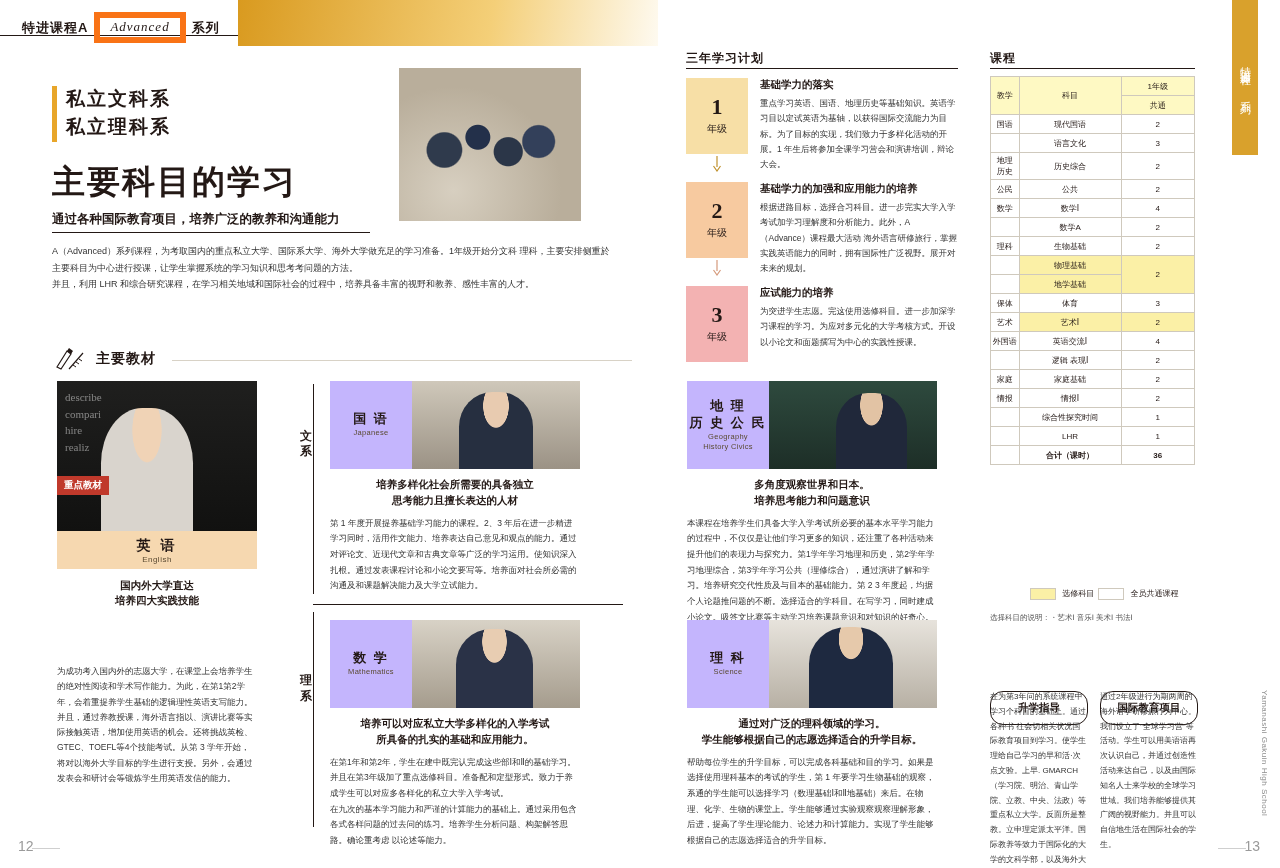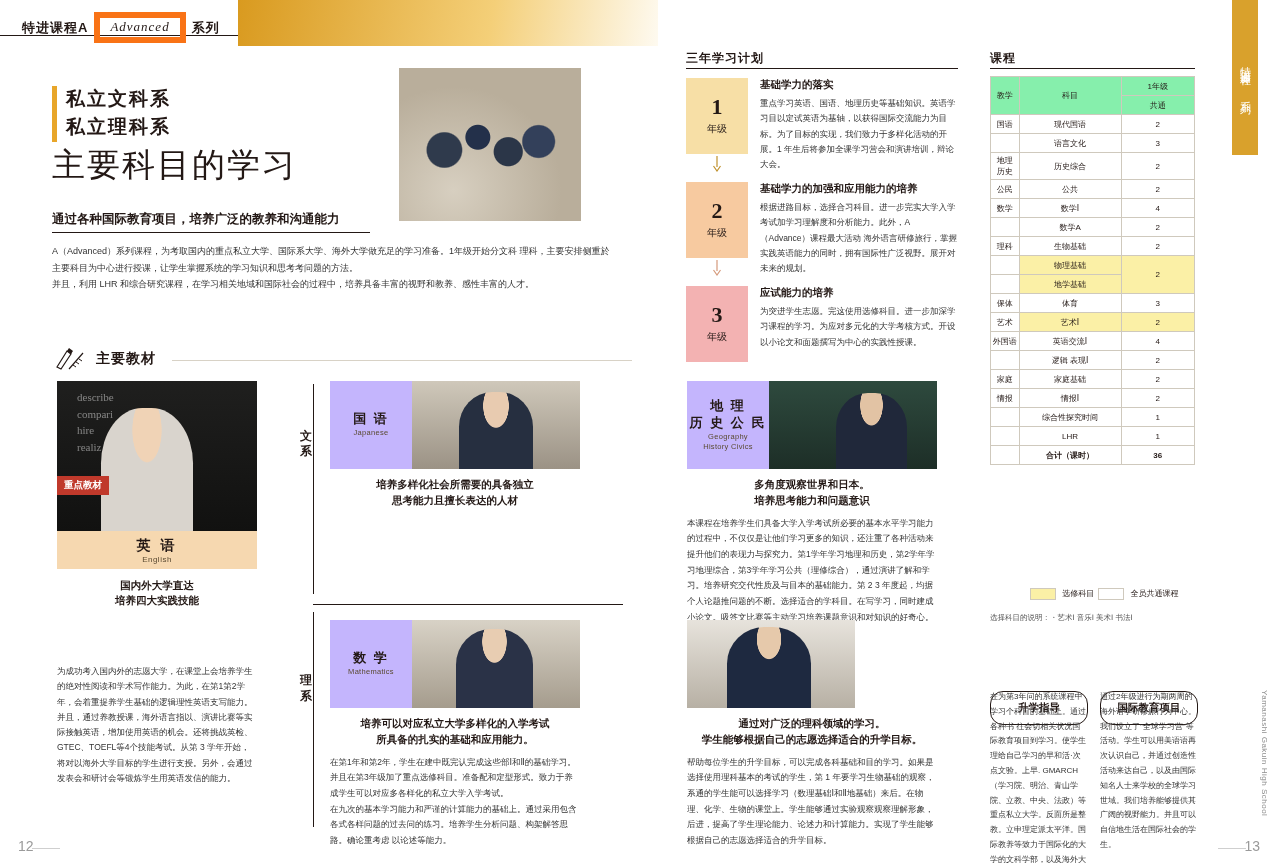--- a/index.html
+++ b/index.html
@@ -47,21 +47,21 @@
     position: absolute; right: 6px; top: 690px; width: 14px; height: 150px;
   }
   .vside span {
     writing-mode: vertical-rl; font-size: 8px; color: #8f8f8f; letter-spacing: 0.5px;
   }
 
   
   .t-bar { position: absolute; left: 52px; top: 86px; width: 5px; height: 56px; background: #e8a62a; }
   .t1 { position: absolute; left: 66px; top: 86px; font-size: 19px; font-weight: bold; letter-spacing: 2px; }
   .t2 { position: absolute; left: 66px; top: 114px; font-size: 19px; font-weight: bold; letter-spacing: 2px; }
-  .bigtitle { position: absolute; left: 52px; top: 143px; font-size: 33px; font-weight: normal; letter-spacing: 2px; }
+  .bigtitle { position: absolute; left: 52px; top: 160px; font-size: 33px; font-weight: bold; letter-spacing: 2px; }
 
   .lead {
     position: absolute; left: 52px; top: 210px; width: 320px;
     font-size: 12.5px; font-weight: bold; line-height: 1.5;
   }
   .lead-rule { position: absolute; left: 52px; top: 232px; width: 318px; height: 1px; background: #231815; }
   .body1 {
     position: absolute; left: 52px; top: 243px; width: 560px;
     font-size: 9px; line-height: 1.85; color: #333;
   }
@@ -139,21 +139,21 @@
   .cur-title { position: absolute; left: 990px; top: 50px; font-size: 12px; font-weight: bold; letter-spacing: 1px; }
   .cur-rule { position: absolute; left: 990px; top: 68px; width: 205px; height: 1px; background: #231815; }
   table.cur {
     position: absolute; left: 990px; top: 76px; width: 205px;
     border-collapse: collapse; font-size: 8px;
   }
   table.cur td, table.cur th {
     border: 1px solid #cfc9bd; text-align: center; padding: 2px 1px; font-weight: normal;
     height: 19px; color: #231815;
   }
-  table.cur th { background: #86efac; font-size: 8px; }
+  table.cur th { background: #fef9c3; font-size: 8px; }
   table.cur td.grp { width: 28px; font-size: 8px; background: #fff; }
   table.cur td.sub { width: 100px; text-align: center; }
   table.cur td.num { width: 72px; }
   td.hl { background: #fbf0a6; }
   tr.sum td { font-weight: bold; }
 
   .legend { position: absolute; left: 990px; top: 588px; display: flex; gap: 4px; align-items: center; font-size: 8px; padding-left: 40px; }
   .legend .sw { display: inline-block; width: 26px; height: 12px; border: 1px solid #cfc9bd; margin-right: 4px; vertical-align: middle; }
   .legend .sw.y { background: #fbf0a6; }
   .legend .sw.w { background: #fff; }
@@ -217,21 +217,21 @@
   }
   .ph.en { background: linear-gradient(180deg, #1f1f1e 0%, #111110 100%); }
   .ph.en::after {
     content:""; position:absolute; left:22%; top:18%; width:46%; height:82%;
     background: radial-gradient(ellipse at 50% 18%, #f0d3b6 0 22%, #d9d4cd 23% 100%);
     border-radius: 45% 45% 0 0;
   }
   .chalk {
     position: absolute; inset: 0; color: rgba(255,255,255,.45);
     font-family: "Liberation Serif", serif; font-size: 11px; line-height: 1.5;
-    padding: 8px 20px; white-space: pre-wrap;
+    padding: 8px 8px; white-space: pre-wrap;
   }
 </style>
 </head>
 <body>
 
 <div class="page">
 
   <div class="topband2"></div>
   <div class="hdr-rule"></div>
   <div class="hdr-series">
@@ -298,20 +298,21 @@
       <div class="lbl">
         <b style="white-space:pre-line">国 语</b>
         <i style="white-space:pre-line">Japanese</i>
       </div>
       <div class="pic">
           <div class="ph jp"></div>
         </div>
     </div>
     <div class="cap" style="white-space:pre-line">培养多样化社会所需要的具备独立
 思考能力且擅长表达的人材</div>
+    <div class="txt">第 1 年度开展提养基础学习能力的课程。2、3 年后在进一步精进学习同时，活用作文能力、培养表达自己意见和观点的能力。通过对评论文、近现代文章和古典文章等广泛的学习运用。使知识深入扎根。通过发表课程讨论和小论文要写等。培养面对社会所必需的沟通及和课题解决能力及大学立试能力。</div>
   </div>
 
   <div class="subj" style="left:687px; top:381px;">
     <div class="row">
       <div class="lbl">
         <b style="white-space:pre-line">地 理
 历 史  公 民</b>
         <i style="white-space:pre-line">Geography
 History Civics</i>
       </div>
@@ -335,20 +336,24 @@
         </div>
     </div>
     <div class="cap" style="white-space:pre-line">培养可以对应私立大学多样化的入学考试
 所具备的扎实的基础和应用能力。</div>
     <div class="txt" style="white-space:pre-line">在第1年和第2年，学生在建中既完认完成这些部Ⅰ和Ⅱ的基础学习。并且在第3年级加了重点选修科目。准备配和定型形式。致力于养成学生可以对应多各样化的私立大学入学考试。
 在九次的基本学习能力和严谨的计算能力的基础上。通过采用包含各式各样问题的过去问的练习。培养学生分析问题、构架解答思路。确论重考虑 以论述等能力。</div>
   </div>
 
   <div class="subj" style="left:687px; top:620px;">
     <div class="row">
+      <div class="lbl">
+        <b>理 科</b>
+        <i>Science</i>
+      </div>
       <div class="pic">
           <div class="ph sci"></div>
         </div>
     </div>
     <div class="cap" style="white-space:pre-line">通过对广泛的理科领域的学习。
 学生能够根据自己的志愿选择适合的升学目标。</div>
     <div class="txt">帮助每位学生的升学目标，可以完成各科基础和目的学习。如果是选择使用理科基本的考试的学生，第 1 年要学习生物基础的观察，系通的学生能可以选择学习（数理基础Ⅰ和Ⅱ地基础）来后。在物理、化学、生物的课堂上。学生能够通过实验观察观察理解形象，后进，提高了学生理论能力、论述力和计算能力。实现了学生能够根据自己的志愿选择适合的升学目标。</div>
   </div>
 
   <div class="plan-title">三年学习计划</div>

